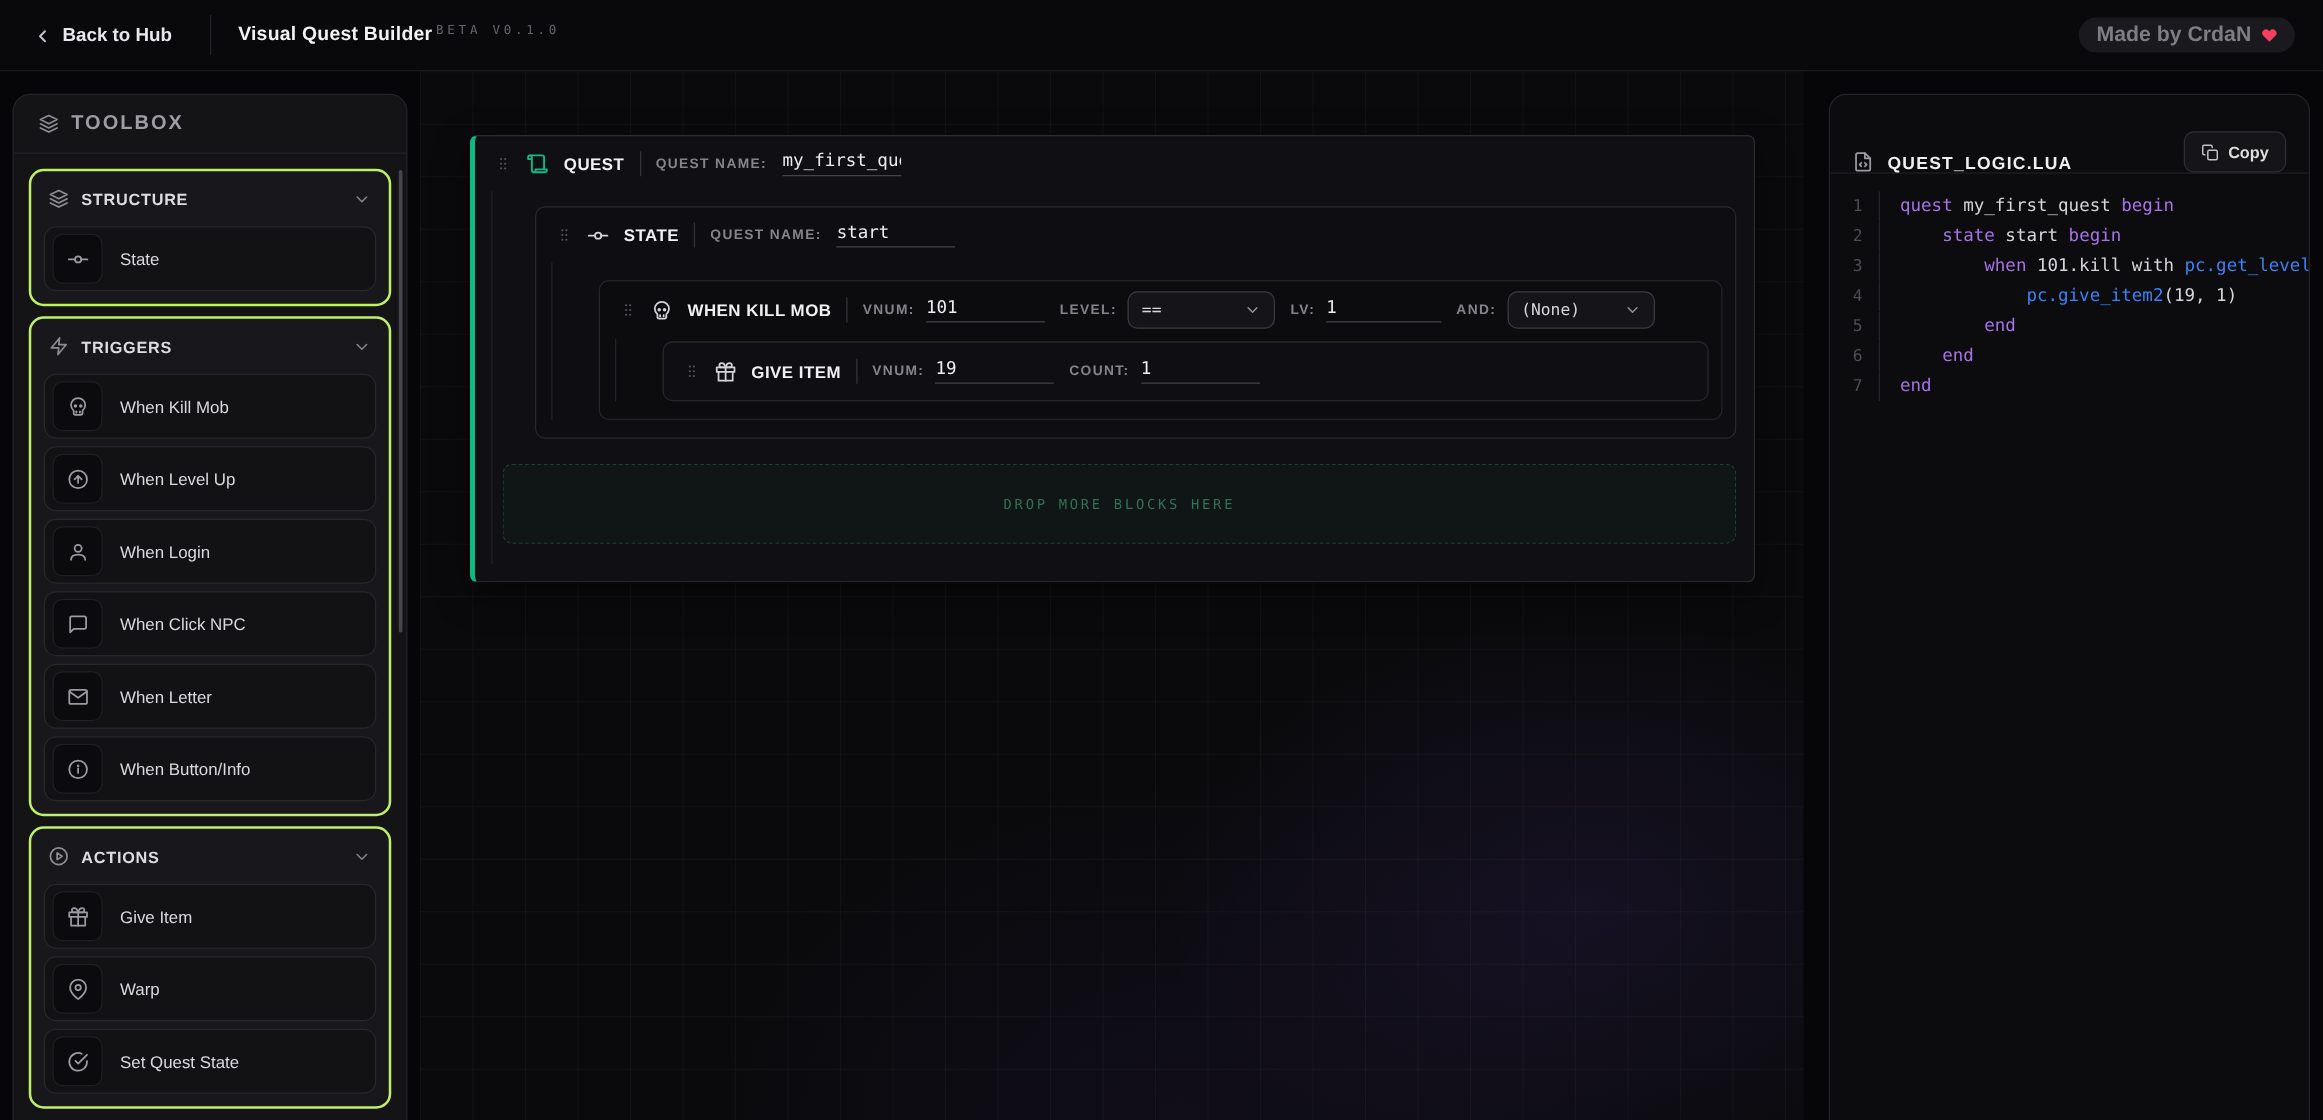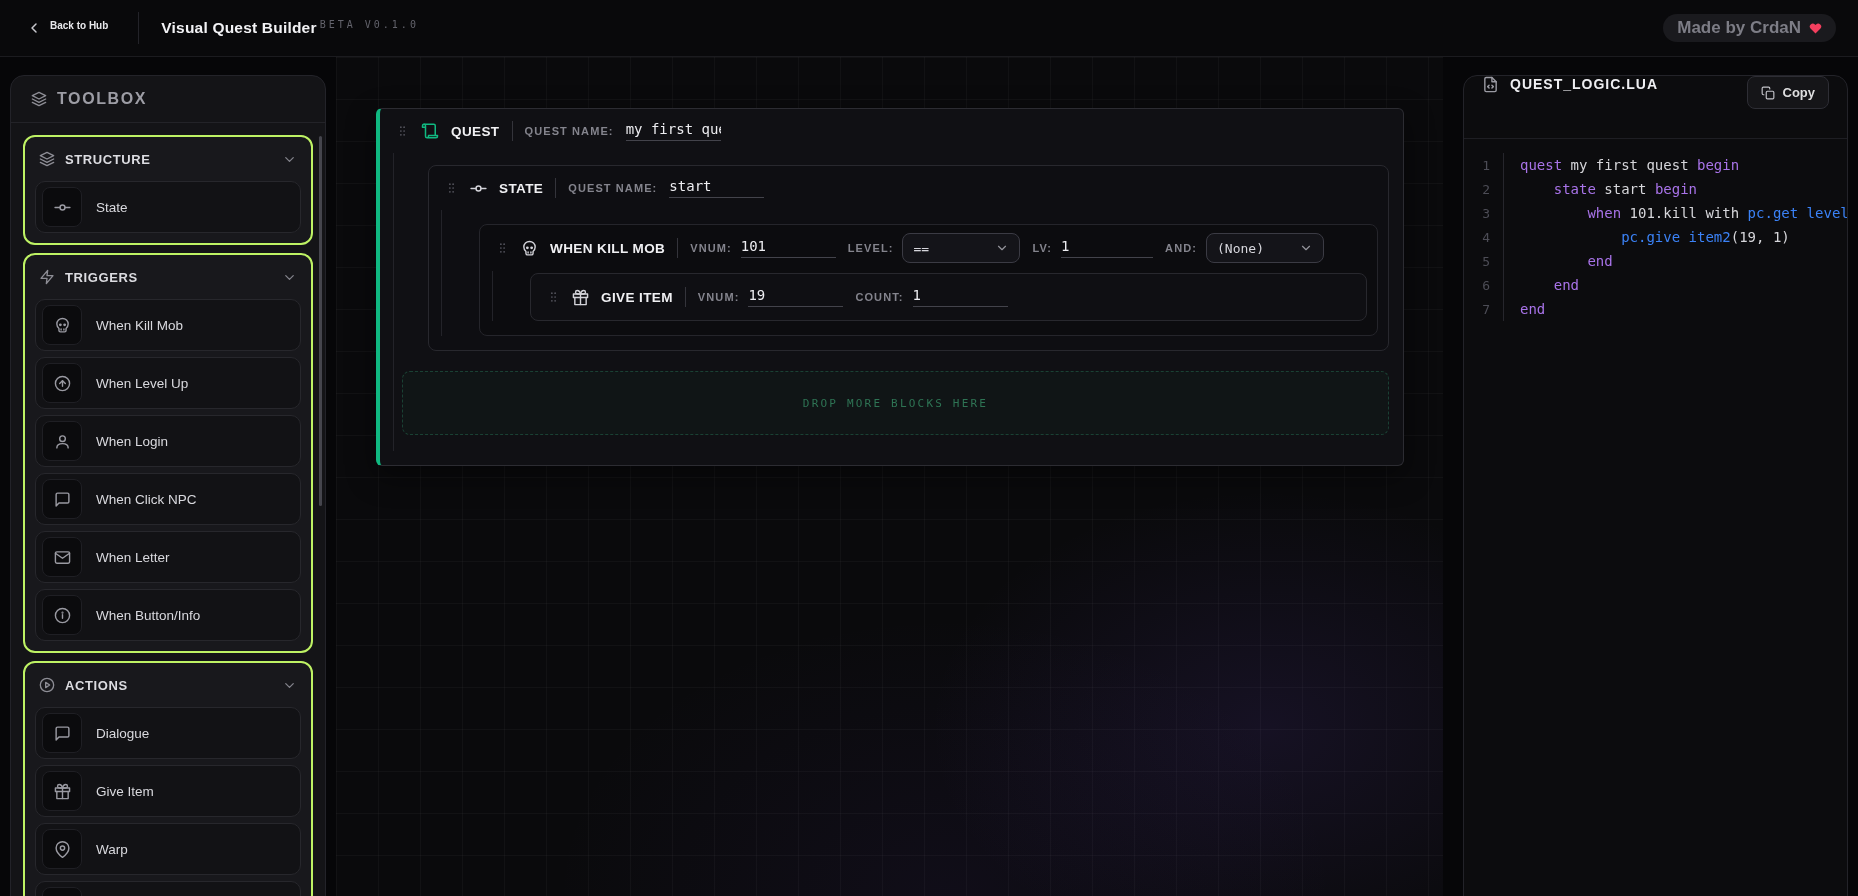--- a/index.html
+++ b/index.html
@@ -1,21 +1,21 @@
 <!DOCTYPE html>
 <html><head>
 <meta charset="utf-8">
 <style>
   * { margin:0; padding:0; box-sizing:border-box; }
   html,body { width:1858px; height:896px; overflow:hidden; background:#060608; font-family:"Liberation Sans", sans-serif; }
 
   
   .app-header { position:absolute; left:0; top:0; width:1858px; height:57px; background:#09090b;
     border-bottom:1px solid #1b1b1f; display:flex; align-items:center; z-index:5; }
-  .back-btn { display:flex; align-items:flex-start; gap:8px; margin-left:26px; color:#e8e8ec; font-size:10px; font-weight:600; cursor:pointer; }
+  .back-btn { display:flex; align-items:flex-end; gap:8px; margin-left:26px; color:#e8e8ec; font-size:15px; font-weight:600; cursor:pointer; }
   .back-btn svg { width:16px; height:16px; color:#c9c9cf; }
   .hdr-divider { width:1px; height:32px; background:#232329; margin:0 22px 0 30px; }
   .hdr-title-wrap { display:flex; flex-direction:row; gap:3px; }
   .hdr-title { color:#f2f2f5; font-size:15.5px; font-weight:700; letter-spacing:.2px; }
   .hdr-version { font-family:"DejaVu Sans Mono", monospace; font-size:10px; color:#63636c; letter-spacing:3px; }
   .made-badge { margin-left:auto; margin-right:22px; height:28px; padding:0 14px; border-radius:999px; background:#1a1a1e;
     display:flex; align-items:center; gap:8px; color:#7d7d86; font-size:17px; font-weight:600; }
   .made-badge svg { width:13px; height:13px; }
 
   
@@ -78,21 +78,21 @@
   .skull-i, .gift-i, .commit-i { width:17px; height:17px; color:#d3d3d9; flex:none; }
   .quest-i { width:18px; height:18px; color:#10b981; flex:none; }
 
   .dropzone { margin-top:20px; margin-right:4px; height:64px; border:1.5px dashed rgba(45,140,100,.38);
     border-radius:8px; background:rgba(22,70,50,.10); display:flex; align-items:center; justify-content:center; }
   .dropzone-label { font-family:"DejaVu Sans Mono", monospace; font-size:11px; letter-spacing:2.2px; color:#2e7454; }
 
   
   .code-panel { position:absolute; left:1463px; top:75px; width:385px; height:830px; background:#0c0c0e;
     border:1px solid #232329; border-radius:14px 14px 0 0; z-index:4; overflow:hidden; }
-  .code-panel-header { height:63px; display:flex; align-items:flex-start; gap:11px; padding:0 18px; border-bottom:1px solid #1e1e23; }
+  .code-panel-header { height:63px; display:flex; align-items:flex-end; gap:11px; padding:0 18px; border-bottom:1px solid #1e1e23; }
   .code-panel-header .file-icon { width:17px; height:17px; color:#9a9aa2; flex:none; }
   .code-panel-title { color:#efeff2; font-size:14px; font-weight:700; letter-spacing:1px; }
   .copy-btn { margin-left:auto; height:33px; padding:0 13px; background:#151518; border:1px solid #2e2e35; border-radius:8px;
     display:flex; align-items:center; gap:8px; color:#dededf; font-size:13px; font-weight:600; cursor:pointer; }
   .copy-btn svg { width:14px; height:14px; color:#c3c3c9; }
   .code-area { padding:14px 0 0 0; }
   .code-line { display:flex; height:24px; align-items:center; overflow:hidden; }
   .ln { flex:none; width:40px; padding-right:13px; text-align:right; font-family:"DejaVu Sans Mono", monospace;
     font-size:13px; color:#4d4d56; border-right:1px solid #26262c; align-self:stretch; display:flex; align-items:center; justify-content:flex-end; }
   .code-text { font-family:"DejaVu Sans Mono", monospace; font-size:14px; white-space:pre; overflow:hidden; margin-left:16px; color:#d6d6da; }
@@ -235,28 +235,20 @@
         <svg class="sec-icon" viewBox="0 0 24 24" fill="none" stroke="currentColor" stroke-width="2" stroke-linecap="round" stroke-linejoin="round">
             <circle cx="12" cy="12" r="10"></circle>
             <polygon points="10 8 16 12 10 16 10 8"></polygon>
           </svg>
         <span class="tb-section-label">ACTIONS</span>
         <svg class="chev" viewBox="0 0 24 24" fill="none" stroke="currentColor" stroke-width="2" stroke-linecap="round" stroke-linejoin="round">
             <polyline points="6 9 12 15 18 9"></polyline>
           </svg>
       </div>
       <div class="tb-items">
-        <div class="tb-item">
-          <span class="tb-item-icon">
-              <svg viewBox="0 0 24 24" fill="none" stroke="currentColor" stroke-width="2" stroke-linecap="round" stroke-linejoin="round">
-                <path d="M21 15a2 2 0 0 1-2 2H7l-4 4V5a2 2 0 0 1 2-2h14a2 2 0 0 1 2 2z"></path>
-              </svg>
-            </span>
-          <span class="tb-item-label">Dialogue</span>
-        </div>
         <div class="tb-item">
           <span class="tb-item-icon">
               <svg viewBox="0 0 24 24" fill="none" stroke="currentColor" stroke-width="2" stroke-linecap="round" stroke-linejoin="round">
                 <polyline points="20 12 20 22 4 22 4 12"></polyline>
                 <rect x="2" y="7" width="20" height="5"></rect>
                 <line x1="12" y1="22" x2="12" y2="7"></line>
                 <path d="M12 7H7.5a2.5 2.5 0 0 1 0-5C11 2 12 7 12 7z"></path>
                 <path d="M12 7h4.5a2.5 2.5 0 0 0 0-5C13 2 12 7 12 7z"></path>
               </svg>
             </span>

